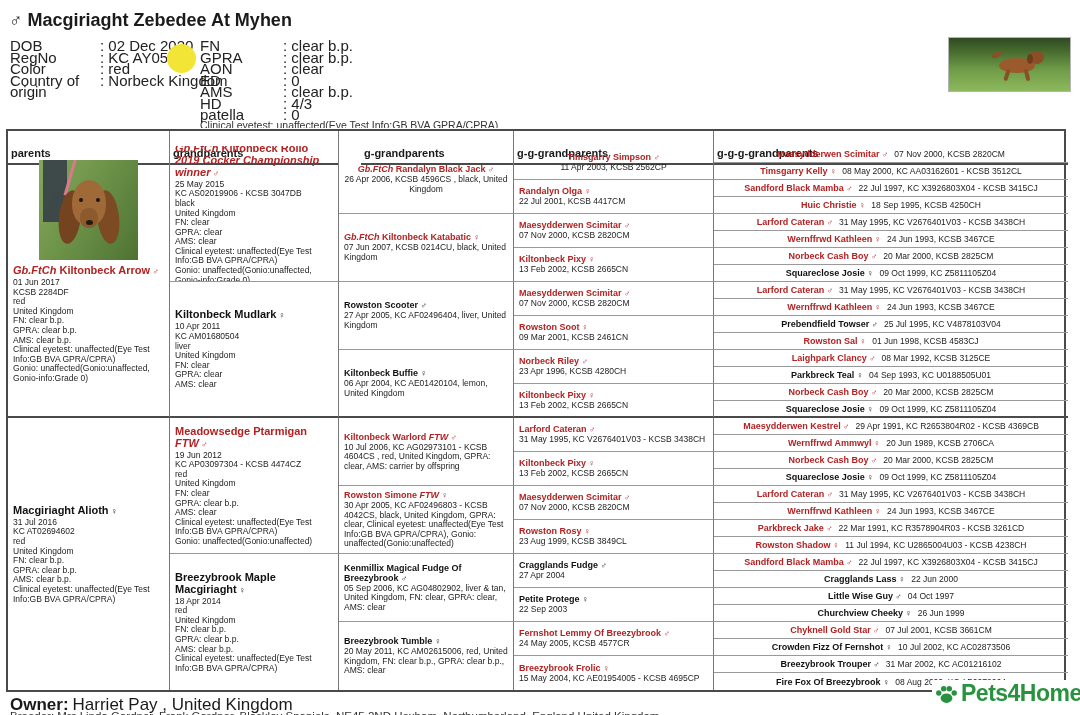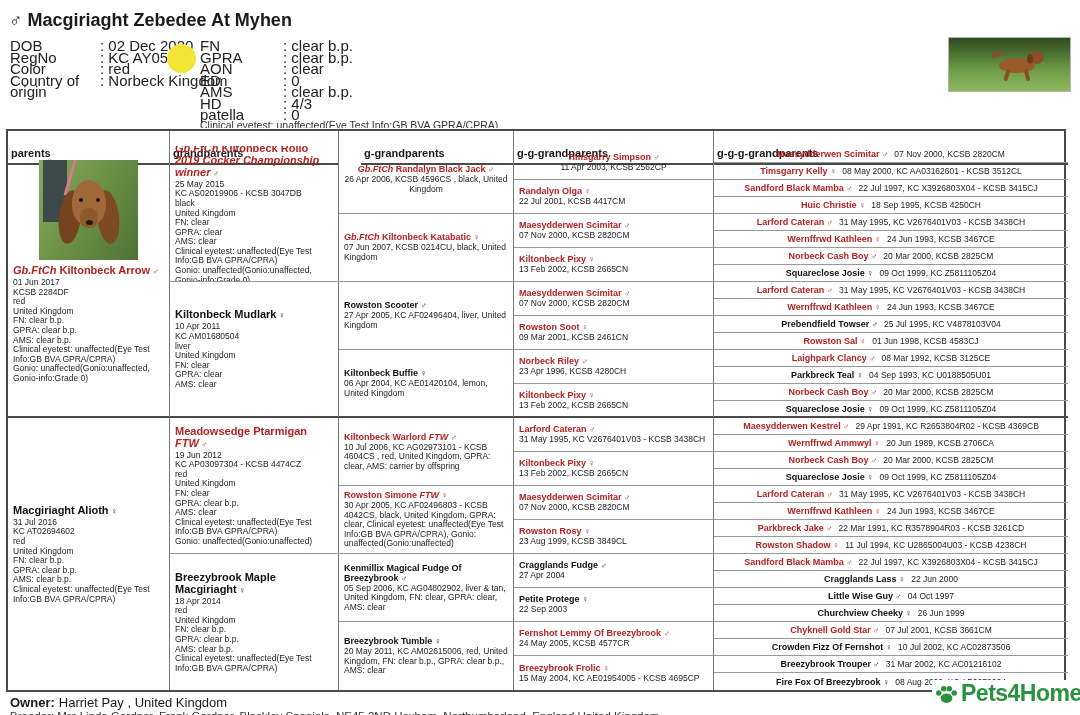--- a/index.html
+++ b/index.html
@@ -59,21 +59,21 @@
   .p1-leg{position:absolute;left:4px;top:0;width:24px;height:62px;background:#333b46;opacity:.85}
   .p1-leash{position:absolute;left:30px;top:-4px;width:3px;height:40px;background:#d87a8a;transform:rotate(16deg)}
   .p1-earl{position:absolute;left:20px;top:30px;width:22px;height:54px;border-radius:50%;background:#73441f;transform:rotate(7deg)}
   .p1-earr{position:absolute;left:58px;top:30px;width:22px;height:54px;border-radius:50%;background:#7c4a23;transform:rotate(-7deg)}
   .p1-head{position:absolute;left:33px;top:20px;width:34px;height:46px;border-radius:50% 50% 46% 46%;background:#a06a38}
   .p1-snout{position:absolute;left:41px;top:48px;width:18px;height:20px;border-radius:45%;background:#8d5a2e}
   .p1-nose{position:absolute;left:47px;top:60px;width:7px;height:5px;border-radius:50%;background:#241a12}
   .p1-eye1,.p1-eye2{position:absolute;top:38px;width:4px;height:4px;border-radius:50%;background:#1d140c}
   .p1-eye1{left:40px}.p1-eye2{left:57px}
   
-  .owner{position:absolute;left:10px;top:695px;font-size:13px}
+  .owner{position:absolute;left:10px;top:695px;font-size:17px}
   .owner .b{margin-right:4px}
   .breeder{position:absolute;left:10px;top:710px;font-size:11.5px;height:5px;overflow:hidden;color:#333;width:1000px;white-space:nowrap}
   .brand{position:absolute;left:932px;top:680px;display:flex;align-items:center;gap:2px;
          color:#28923f;background:#fff;padding:0 2px;z-index:6}
   .brand-name{font-size:23px;font-weight:bold;letter-spacing:-0.5px}
 </style>
 </head>
 <body>
 
 <div class="page">

